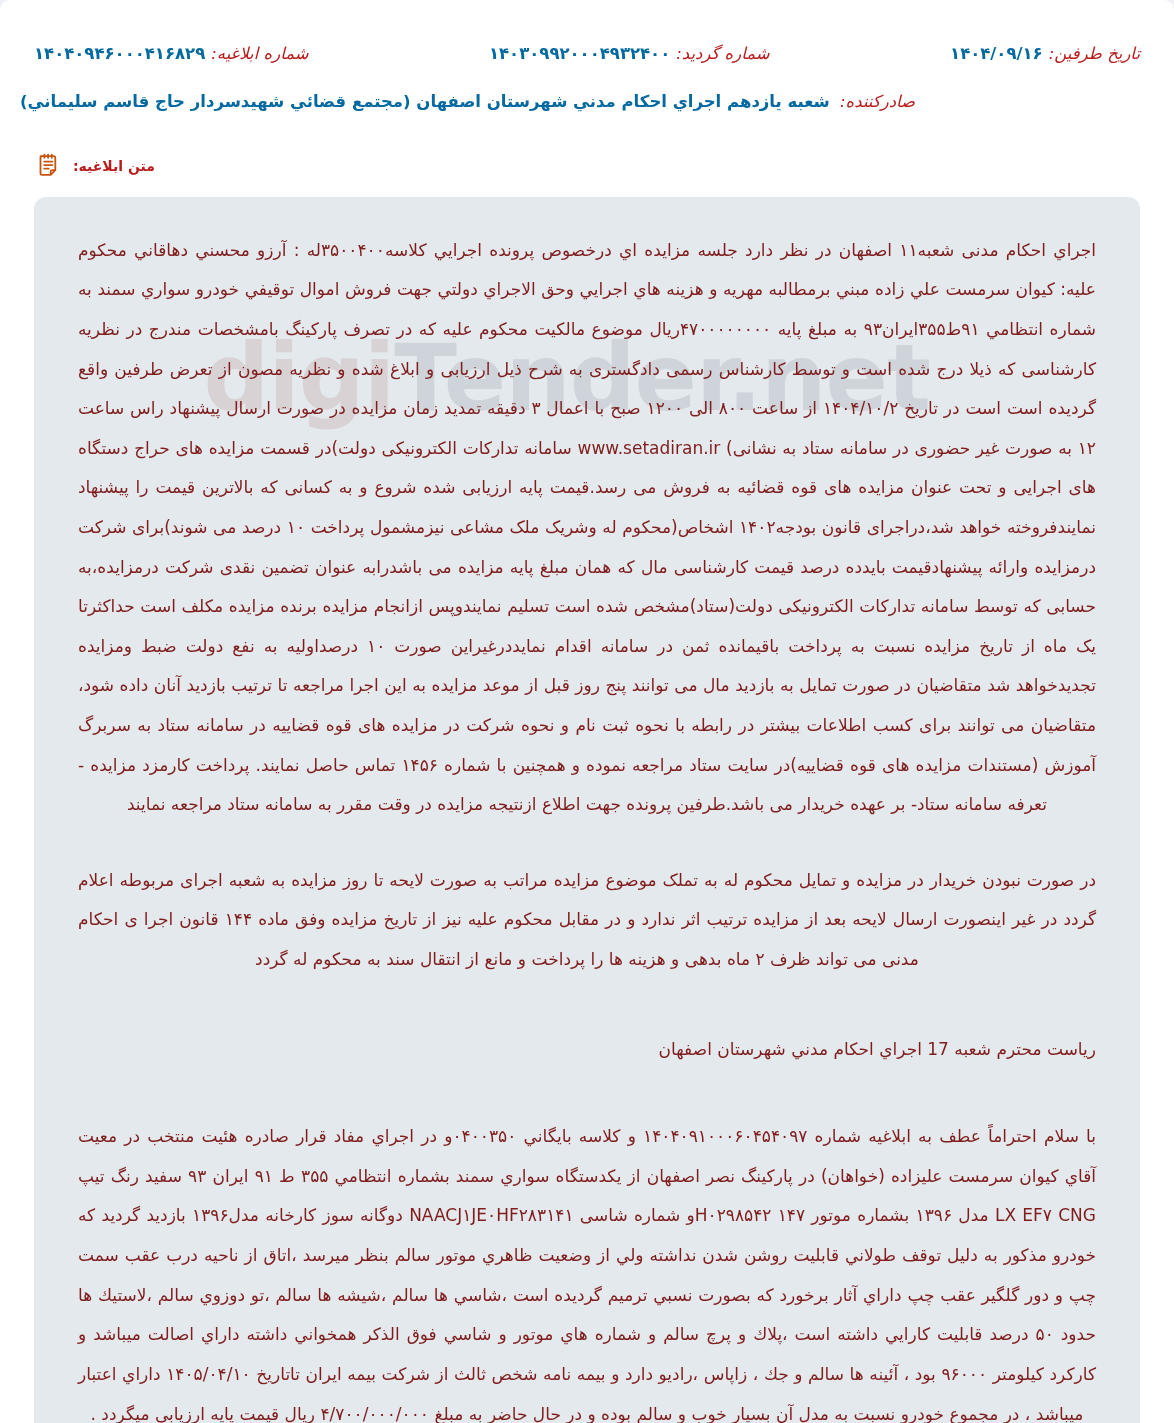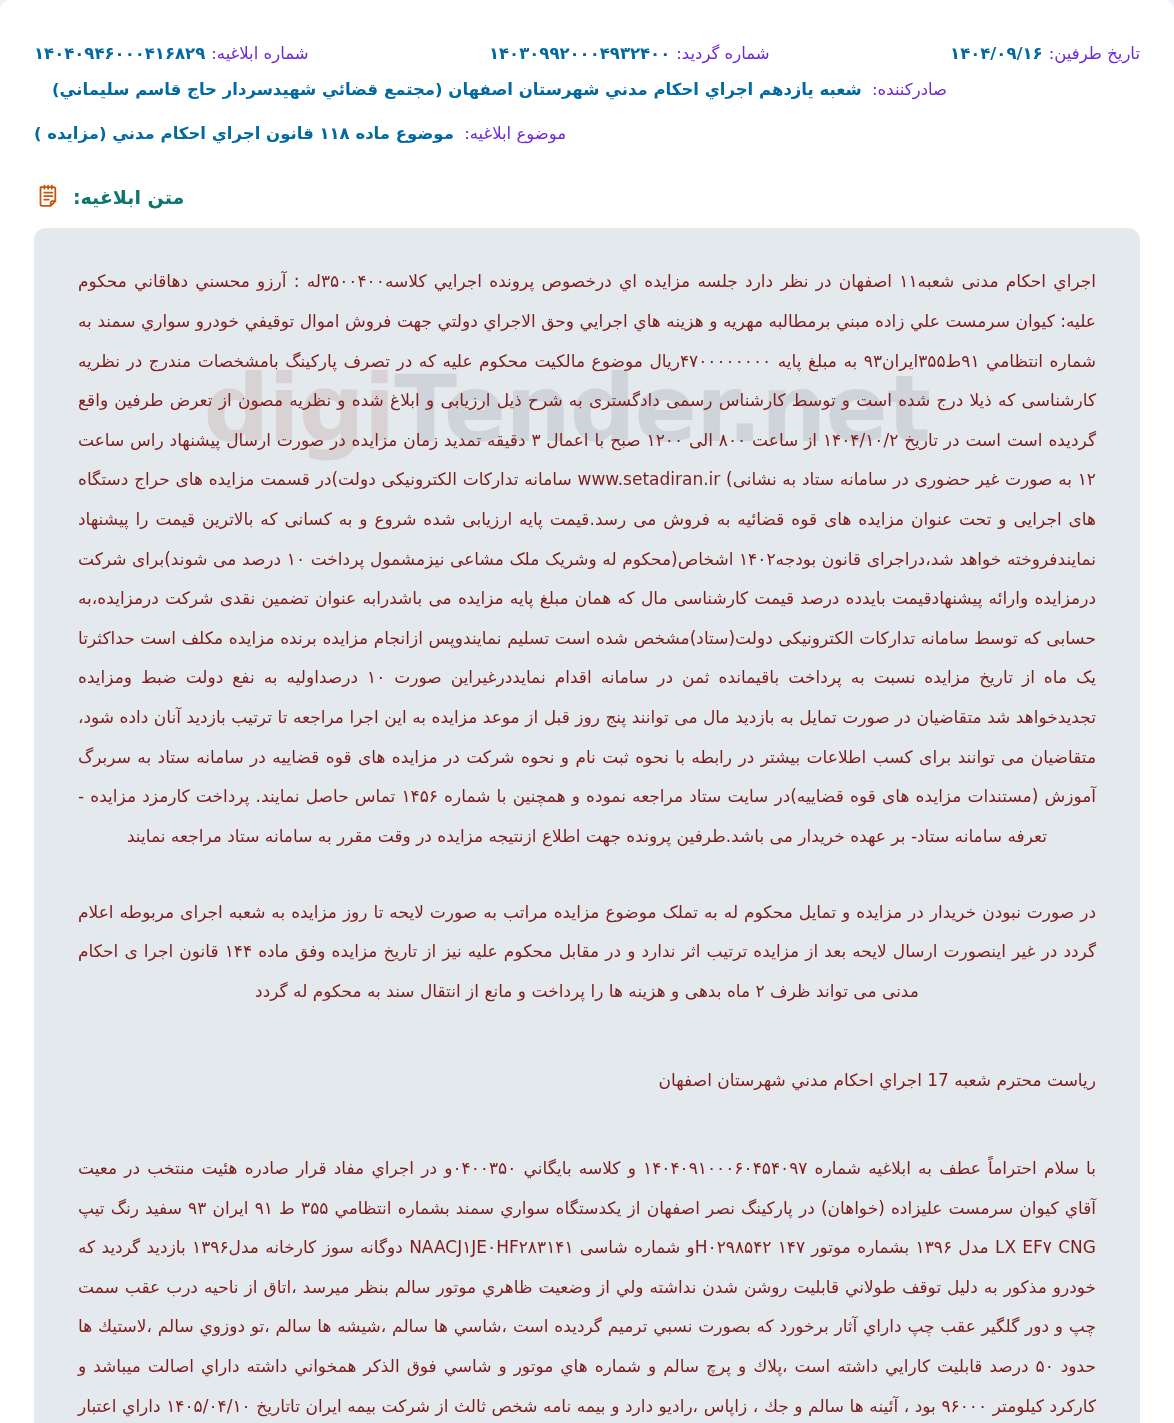--- a/index.html
+++ b/index.html
@@ -38,34 +38,35 @@
     justify-content: space-between;
   }
   .meta-item {
     display: flex;
     flex-direction: row;
     align-items: baseline;
     white-space: nowrap;
     font-size: 16.5px;
   }
   .meta-label {
-    color: #6d28d9;
+    color: #b91c1c;
     font-weight: 400;
     margin-left: 6px;
+    font-style: italic;
   }
   .meta-value {
     color: #0369a1;
     font-weight: 700;
     letter-spacing: .2px;
   }
   .meta-row-2 {
-    margin-top: 12px;
+    margin-top: 24px;
     justify-content: flex-end;
     padding-right: 34px;
-    padding-left: 52px;
+    padding-left: 20px;
   }
   .meta-line {
     width: 100%;
     text-align: left;
     font-size: 16.5px;
     line-height: 1.8;
   }
   .meta-line .meta-label { margin-left: 5px; }
   .meta-row-3 { margin-top: 14px; }
 
@@ -77,22 +78,22 @@
     justify-content: flex-start;
     padding: 0 34px;
     margin-top: 34px;
   }
   .section-title {
     display: flex;
     flex-direction: row-reverse;
     align-items: center;
     gap: 9px;
     margin-right: auto;
-    color: #0f766e;
-    font-size: 19px;
+    color: #b91c1c;
+    font-size: 14px;
     font-weight: 700;
   }
   .doc-icon {
     width: 30px;
     height: 30px;
     display: inline-flex;
     align-items: center;
     justify-content: center;
     flex: 0 0 auto;
   }
@@ -160,26 +161,20 @@
     </div>
   </div>
 
   <div class="meta-row meta-row-2">
     <div class="meta-line">
       <span class="meta-label">صادرکننده:</span>
       <span class="meta-value">شعبه یازدهم اجراي احکام مدني شهرستان اصفهان (مجتمع قضائي شهیدسردار حاج قاسم سلیماني)</span>
     </div>
   </div>
 
-  <div class="meta-row meta-row-3">
-    <div class="meta-line">
-      <span class="meta-label">موضوع ابلاغیه:</span>
-      <span class="meta-value">موضوع ماده ۱۱۸ قانون اجراي احکام مدني (مزایده )</span>
-    </div>
-  </div>
 
   <div class="section-title-wrap">
     <div class="section-title">
       <span class="doc-icon">
         <svg width="28" height="28" viewBox="0 0 28 28" fill="none" xmlns="http://www.w3.org/2000/svg">
           <path d="M5.5 4.2h13.2c.9 0 1.6.7 1.6 1.6v12.4l-4.6 4.6H7.1c-.9 0-1.6-.7-1.6-1.6V5.8c0-.9.7-1.6 1.6-1.6z" stroke="#c8540d" stroke-width="1.8" stroke-linejoin="round"></path>
           <path d="M20.3 18.2h-3.1c-.8 0-1.5.7-1.5 1.5v3.1" stroke="#c8540d" stroke-width="1.8" stroke-linejoin="round"></path>
           <path d="M9.2 9.6h8.2M9.2 13.1h8.2M9.2 16.6h4.6" stroke="#c8540d" stroke-width="1.8" stroke-linecap="round"></path>
           <path d="M9.4 2.6v3.2M13.1 2.6v3.2M16.8 2.6v3.2" stroke="#c8540d" stroke-width="1.8" stroke-linecap="round"></path>
         </svg>

